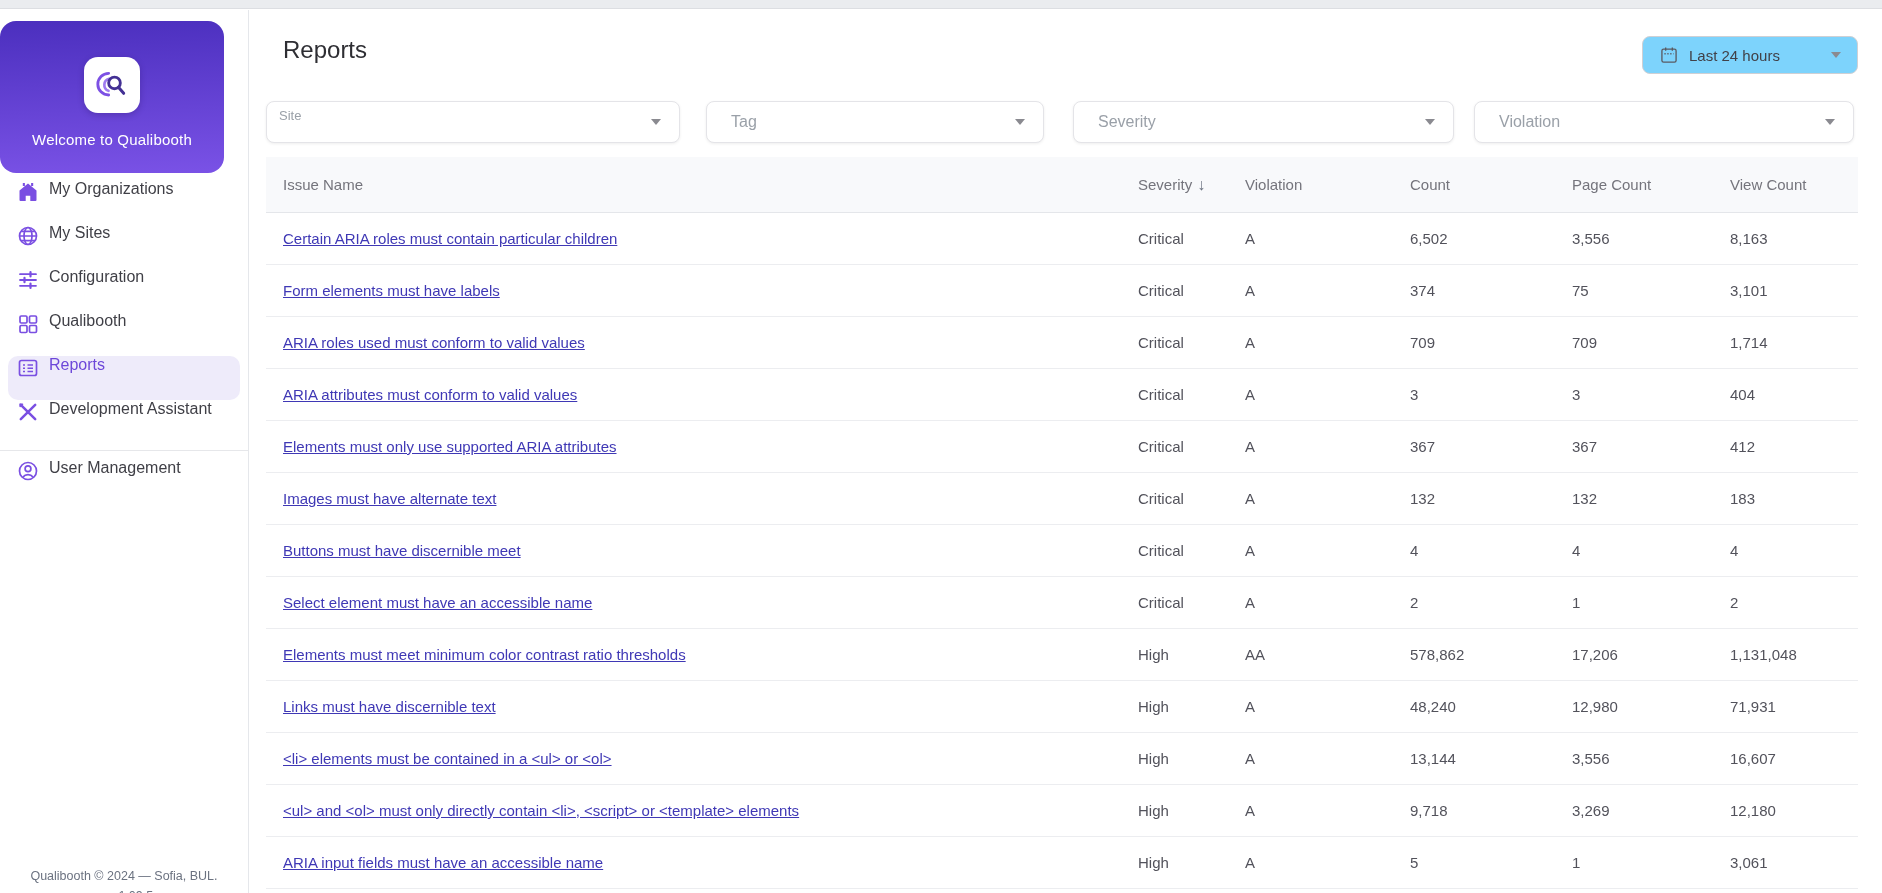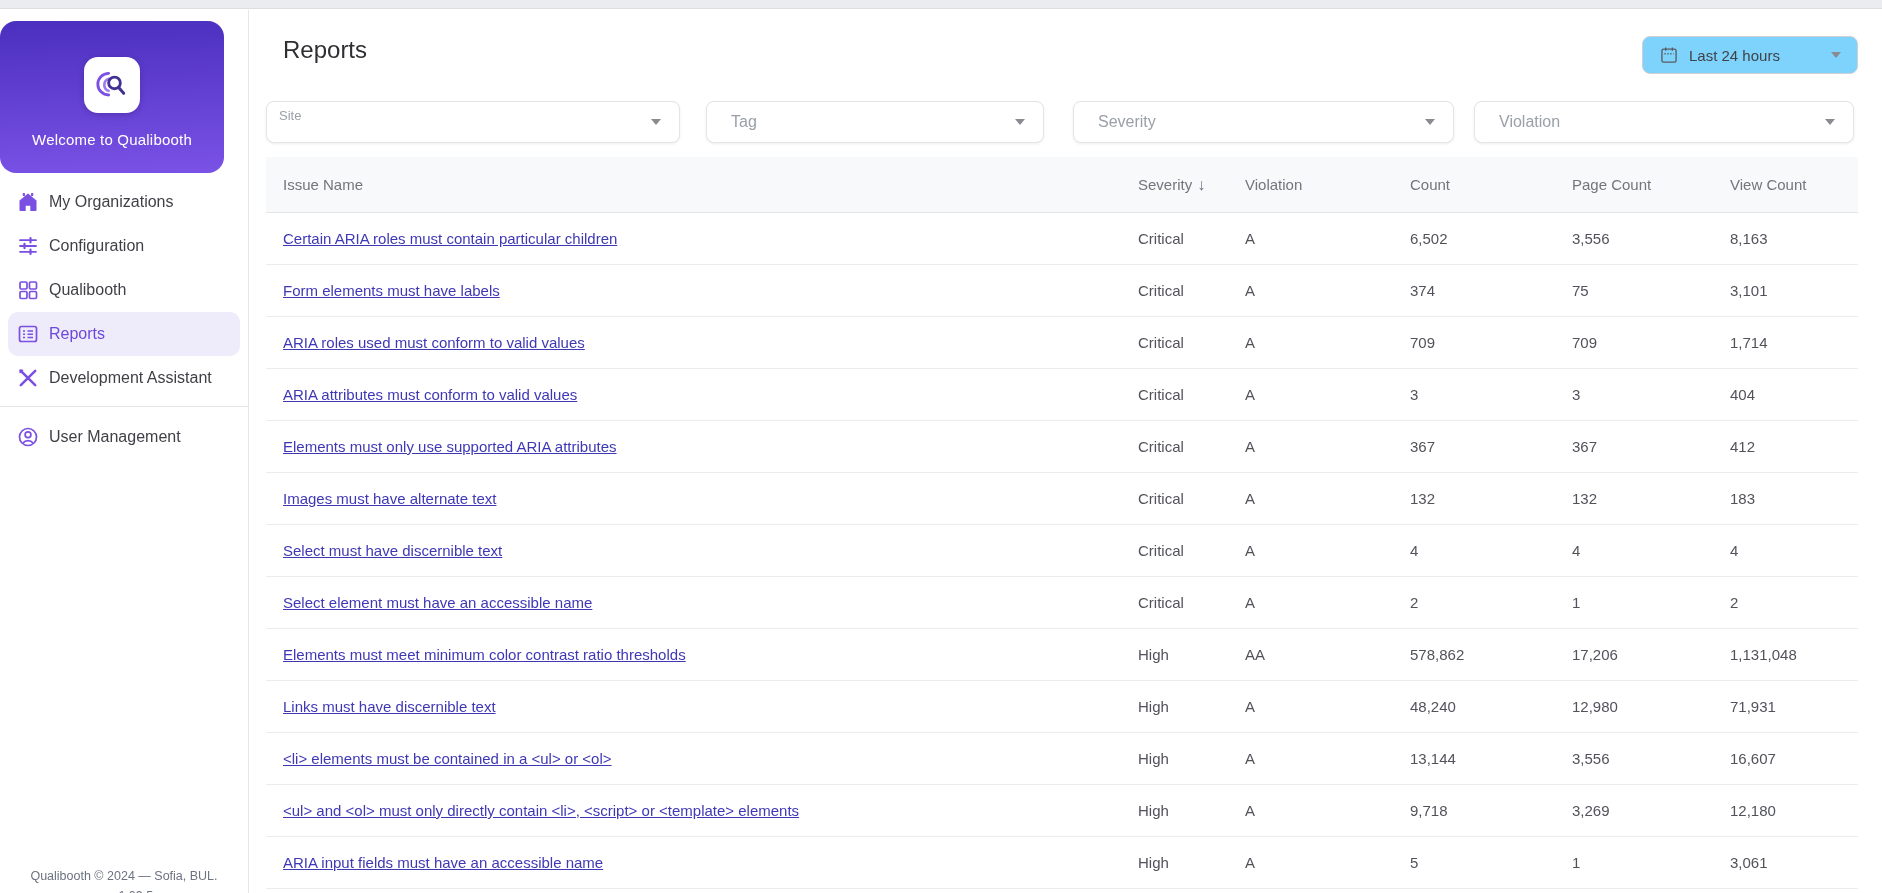--- a/index.html
+++ b/index.html
@@ -17,21 +17,21 @@
   .logo-card { position:absolute; left:0; top:11px; width:224px; height:152px;
                border-radius:16px; background:linear-gradient(178deg,#4b2fbe 0%,#7a52e6 100%);
                display:flex; flex-direction:column; align-items:center; }
   .logo-box { margin-top:36px; width:56px; height:56px; background:#fff; border-radius:14px;
               display:flex; align-items:center; justify-content:center;
               box-shadow:0 2px 6px rgba(30,10,80,.25); }
   .logo-box svg { width:40px; height:40px; }
   .welcome { margin-top:18px; color:#fff; font-size:15px; letter-spacing:.2px; }
 
   .nav { position:absolute; left:0; top:170px; width:100%; }
-  .nav-item { height:44px; display:flex; align-items:center; padding:0 8px 0 16px;
+  .nav-item { height:44px; display:flex; padding:0 8px 0 16px;
               cursor:pointer; color:#3f3f46; }
   .nav-item .nav-icon { width:24px; height:24px; color:#7a4fe2; flex:0 0 24px; }
   .nav-item .nav-icon svg { width:24px; height:24px; display:block; }
   .nav-item .nav-label { margin-left:9px; font-size:16px; }
   .nav-item.selected { background:#eeebfa; border-radius:10px; margin:0 8px; padding-left:8px;
                        color:#6d47d9; }
   .nav-item.selected .nav-label { color:#6d47d9; }
   .nav-divider { height:1px; background:#e6e7ea; margin:6px 0 8px 0; }
 
   .side-footer { position:absolute; left:0; top:856px; width:100%; text-align:center;
@@ -100,20 +100,30 @@
     <span class="nav-icon">
           <svg viewBox="0 0 24 24">
             <path d="M3.5 10.5 12 3.5l8.5 7V20a1 1 0 0 1-1 1h-5.2v-5.2H9.7V21H4.5a1 1 0 0 1-1-1Z" fill="currentColor"></path>
             <path d="M6.8 3h2.1v3H6.8zM15.1 3h2.1v3h-2.1z" fill="currentColor"></path>
           </svg>
         </span>
     <span class="nav-label">My Organizations</span>
   </div>
       <div class="nav-item">
     <span class="nav-icon">
+          <svg viewBox="0 0 24 24" fill="none" stroke="currentColor" stroke-width="1.7">
+            <circle cx="12" cy="12" r="8.5"></circle>
+            <ellipse cx="12" cy="12" rx="4" ry="8.5"></ellipse>
+            <path d="M3.5 12h17M5.1 7.3h13.8M5.1 16.7h13.8"></path>
+          </svg>
+        </span>
+    <span class="nav-label">My Sites</span>
+  </div>
+      <div class="nav-item">
+    <span class="nav-icon">
           <svg viewBox="0 0 24 24" fill="none" stroke="currentColor" stroke-width="1.8" stroke-linecap="round">
             <path d="M4 6.2h16M4 12h16M4 17.8h16"></path>
             <path d="M14.5 4v4.4M8.5 9.8v4.4M14.5 15.6V20" stroke-width="2.2"></path>
           </svg>
         </span>
     <span class="nav-label">Configuration</span>
   </div>
       <div class="nav-item">
     <span class="nav-icon">
           <svg viewBox="0 0 24 24" fill="none" stroke="currentColor" stroke-width="1.7">
@@ -261,21 +271,21 @@
   </div>
         <div class="grid trow">
     <div class="c"><a href="#" class="issue-link">Images must have alternate text</a></div>
     <div class="c">Critical</div>
     <div class="c">A</div>
     <div class="c">132</div>
     <div class="c">132</div>
     <div class="c">183</div>
   </div>
         <div class="grid trow">
-    <div class="c"><a href="#" class="issue-link">Select must have discernible text</a></div>
+    <div class="c"><a href="#" class="issue-link">Buttons must have discernible meet</a></div>
     <div class="c">Critical</div>
     <div class="c">A</div>
     <div class="c">4</div>
     <div class="c">4</div>
     <div class="c">4</div>
   </div>
         <div class="grid trow">
     <div class="c"><a href="#" class="issue-link">Select element must have an accessible name</a></div>
     <div class="c">Critical</div>
     <div class="c">A</div>

